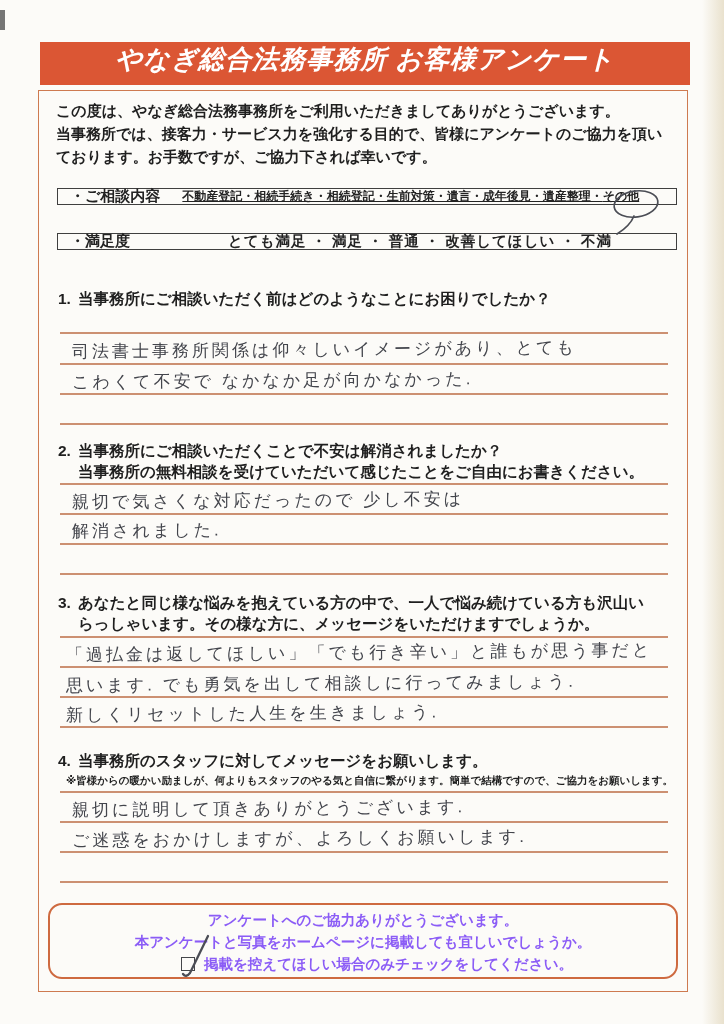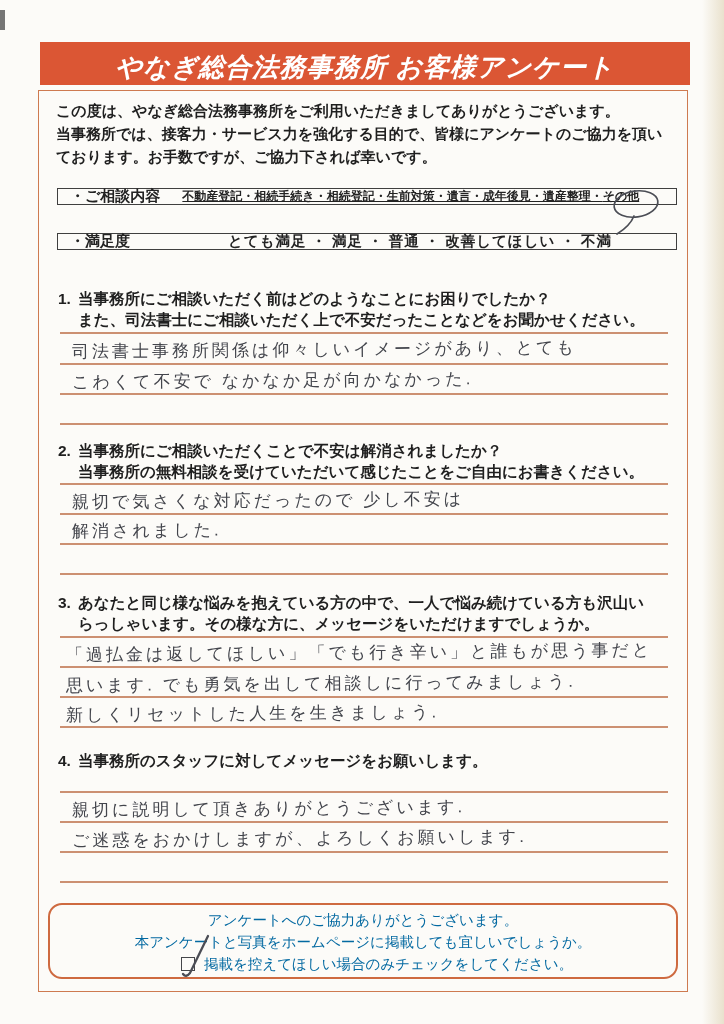--- a/index.html
+++ b/index.html
@@ -11,21 +11,21 @@
   .page{
     position:relative;width:724px;height:1024px;
     background:#FCFBF8;overflow:hidden;color:#232323;
   }
   .scan-edge{position:absolute;right:0;top:0;width:22px;height:100%;
     background:linear-gradient(to right, rgba(233,225,205,0), #E9E1CD);}
   .scan-mark{position:absolute;left:0;top:10px;width:5px;height:20px;background:#4A4A4A;opacity:.75;}
 
   .header{
     position:absolute;left:40px;top:42px;width:650px;height:43px;
-    background:#DB5634;display:flex;align-items:flex-end;justify-content:center;
+    background:#DB5634;display:flex;align-items:flex-start;justify-content:center;
   }
   .header .title{
     color:#FFFFFF;font-size:26px;font-weight:bold;font-style:italic;
     letter-spacing:1px;white-space:nowrap;
   }
 
   .content-box{
     position:absolute;left:38px;top:90px;width:650px;height:902px;
     border:1.5px solid #CE7A50;box-sizing:border-box;background:transparent;
   }
@@ -60,21 +60,21 @@
     font-size:17px;letter-spacing:3px;color:#43454C;
     transform:rotate(-0.5deg);font-weight:400;
   }
 
   .footer-box{
     position:absolute;left:48px;top:903px;width:630px;height:76px;
     border:2.5px solid #CE6A40;border-radius:14px;box-sizing:border-box;
     display:flex;flex-direction:column;align-items:center;justify-content:center;
     gap:2px;padding-top:2px;
   }
-  .f-line{font-size:14.5px;font-weight:400;line-height:20px;white-space:nowrap;color:#0369a1;}
+  .f-line{font-size:14.5px;font-weight:700;line-height:20px;white-space:nowrap;color:#8b5cf6;}
   .f-check{display:flex;align-items:center;margin-left:28px;}
   .checkbox{
     position:relative;display:inline-block;width:14px;height:14px;
     border:1.5px solid #45464A;box-sizing:border-box;margin-right:9px;background:transparent;
   }
   .check-stroke{position:absolute;left:-6px;top:-28px;width:40px;height:50px;overflow:visible;}
 </style>
 </head>
 <body>
 
@@ -105,21 +105,20 @@
     <path class="pen" d="M 34 32 Q 30 42 17 50" stroke-width="1.7"></path>
   </svg>
 
   <div class="sel-row row-satis">
     <span class="lbl">・満足度</span>
     <span class="opts">とても満足 ・ 満足 ・ 普通 ・ 改善してほしい ・ 不満</span>
   </div>
 
   <div class="q" style="top:288px">
     <div class="q-line"><span class="q-num">1.</span><span>当事務所にご相談いただく前はどのようなことにお困りでしたか？</span></div>
-    <div class="q-line q-indent">また、司法書士にご相談いただく上で不安だったことなどをお聞かせください。</div>
   </div>
   <div class="rule" style="top:332px"></div>
   <div class="rule" style="top:363px"></div>
   <div class="rule" style="top:393px"></div>
   <div class="rule" style="top:423px"></div>
   <div class="hw" style="top:338px">司法書士事務所関係は仰々しいイメージがあり、とても</div>
   <div class="hw" style="top:369px">こわくて不安で なかなか足が向かなかった.</div>
 
   <div class="q" style="top:440px">
     <div class="q-line"><span class="q-num">2.</span><span>当事務所にご相談いただくことで不安は解消されましたか？</span></div>
@@ -140,20 +139,21 @@
   <div class="rule" style="top:666px"></div>
   <div class="rule" style="top:696px"></div>
   <div class="rule" style="top:726px"></div>
   <div class="hw" style="top:641px;left:66px">「過払金は返してほしい」「でも行き辛い」と誰もが思う事だと</div>
   <div class="hw" style="top:672px;left:66px">思います. でも勇気を出して相談しに行ってみましょう.</div>
   <div class="hw" style="top:702px;left:66px">新しくリセットした人生を生きましょう.</div>
 
   <div class="q" style="top:750px">
     <div class="q-line"><span class="q-num">4.</span><span>当事務所のスタッフに対してメッセージをお願いします。</span></div>
   </div>
+  <div class="q-note" style="top:774px">※皆様からの暖かい励ましが、何よりもスタッフのやる気と自信に繋がります。簡単で結構ですので、ご協力をお願いします。</div>
   <div class="rule" style="top:791px"></div>
   <div class="rule" style="top:821px"></div>
   <div class="rule" style="top:851px"></div>
   <div class="rule" style="top:881px"></div>
   <div class="hw" style="top:797px">親切に説明して頂きありがとうございます.</div>
   <div class="hw" style="top:827px">ご迷惑をおかけしますが、よろしくお願いします.</div>
 
   <div class="footer-box">
     <div class="f-line">アンケートへのご協力ありがとうございます。</div>
     <div class="f-line">本アンケートと写真をホームページに掲載しても宜しいでしょうか。</div>

